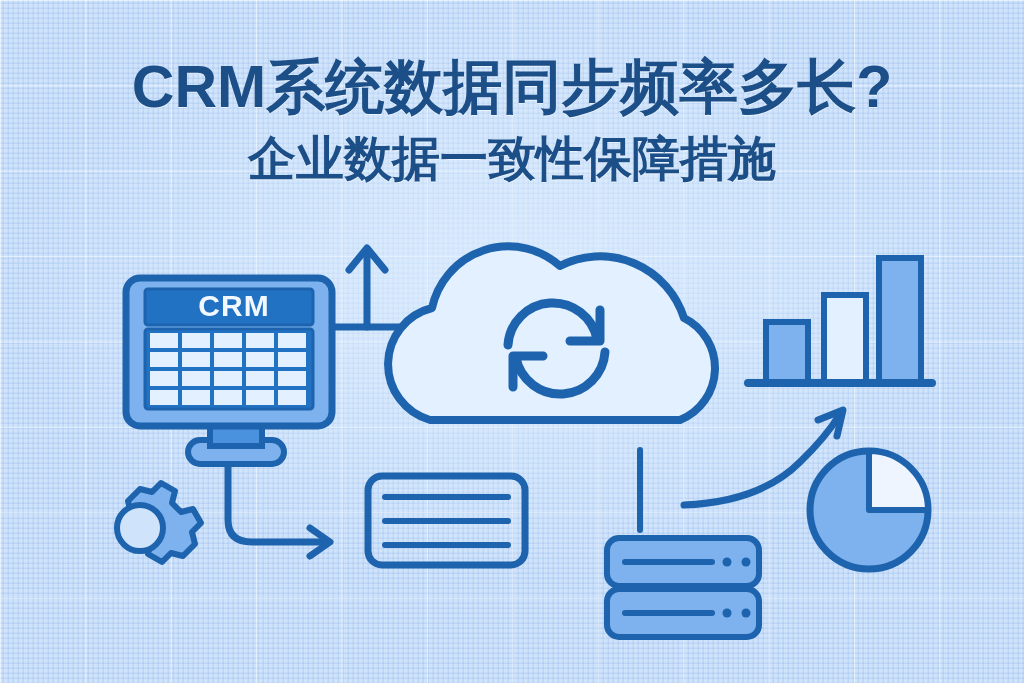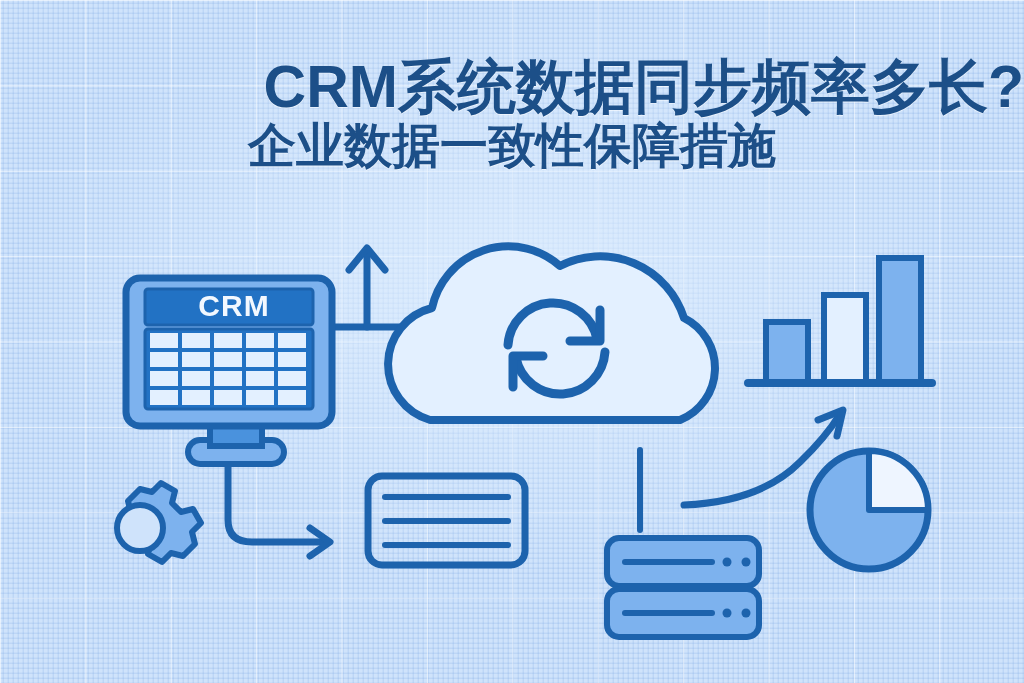--- a/index.html
+++ b/index.html
@@ -45,24 +45,24 @@
   }
   #title-main {
     display: block;
     font-size: 59px;
     line-height: 1.08;
     font-weight: bold;
     color: #1c4f88;
     letter-spacing: 0px;
     white-space: nowrap;
     text-shadow: 0 1px 0 rgba(255,255,255,0.55);
-    text-align: right;
   }
   #title-sub {
     display: block;
+    margin-top: 13px;
     font-size: 48px;
     line-height: 1.1;
     font-weight: bold;
     color: #1c4f88;
     white-space: nowrap;
     text-shadow: 0 1px 0 rgba(255,255,255,0.55);
   }
   
   #illustration {
     position: absolute;

